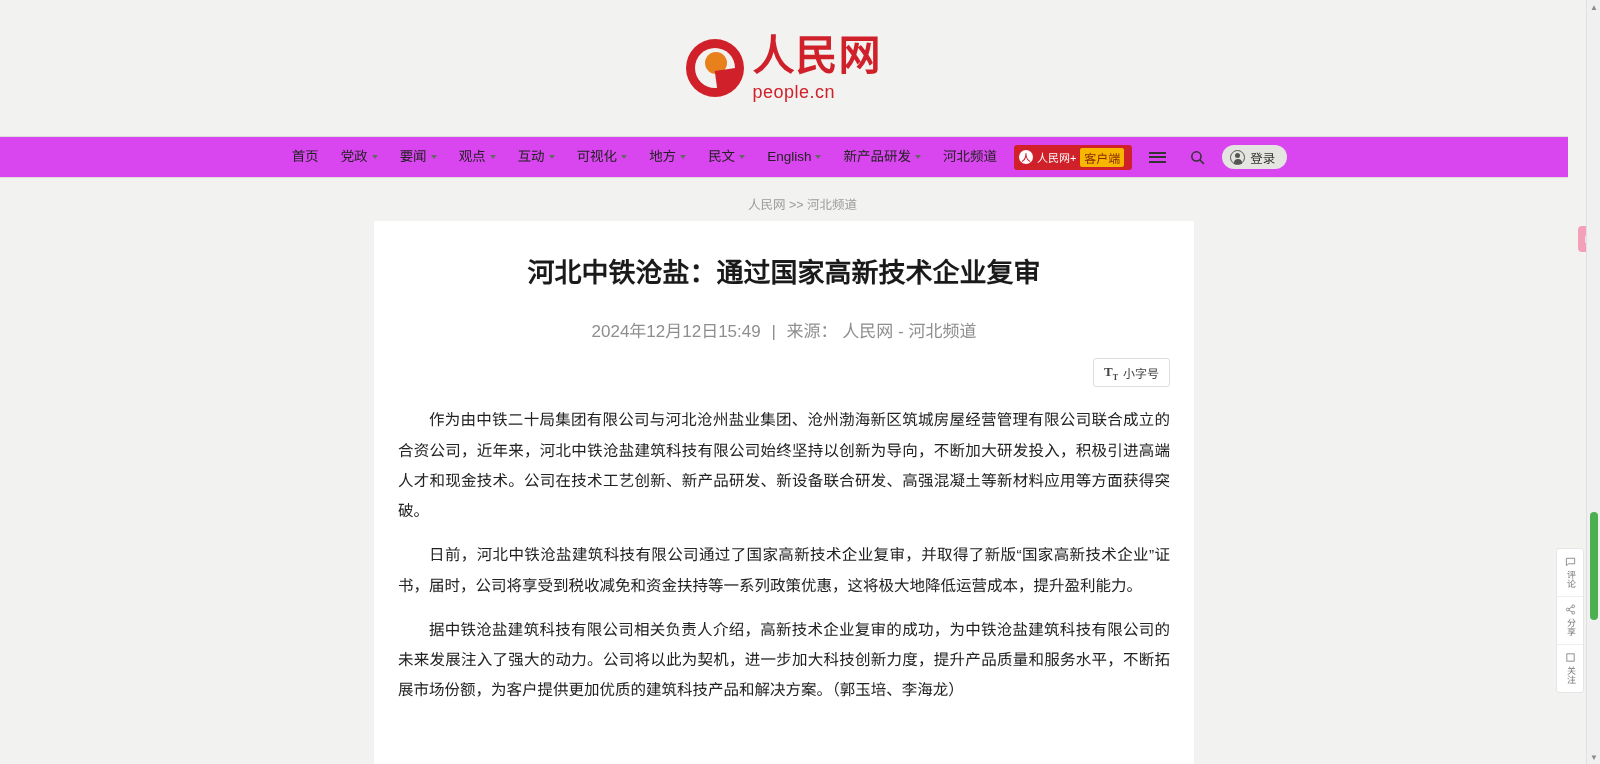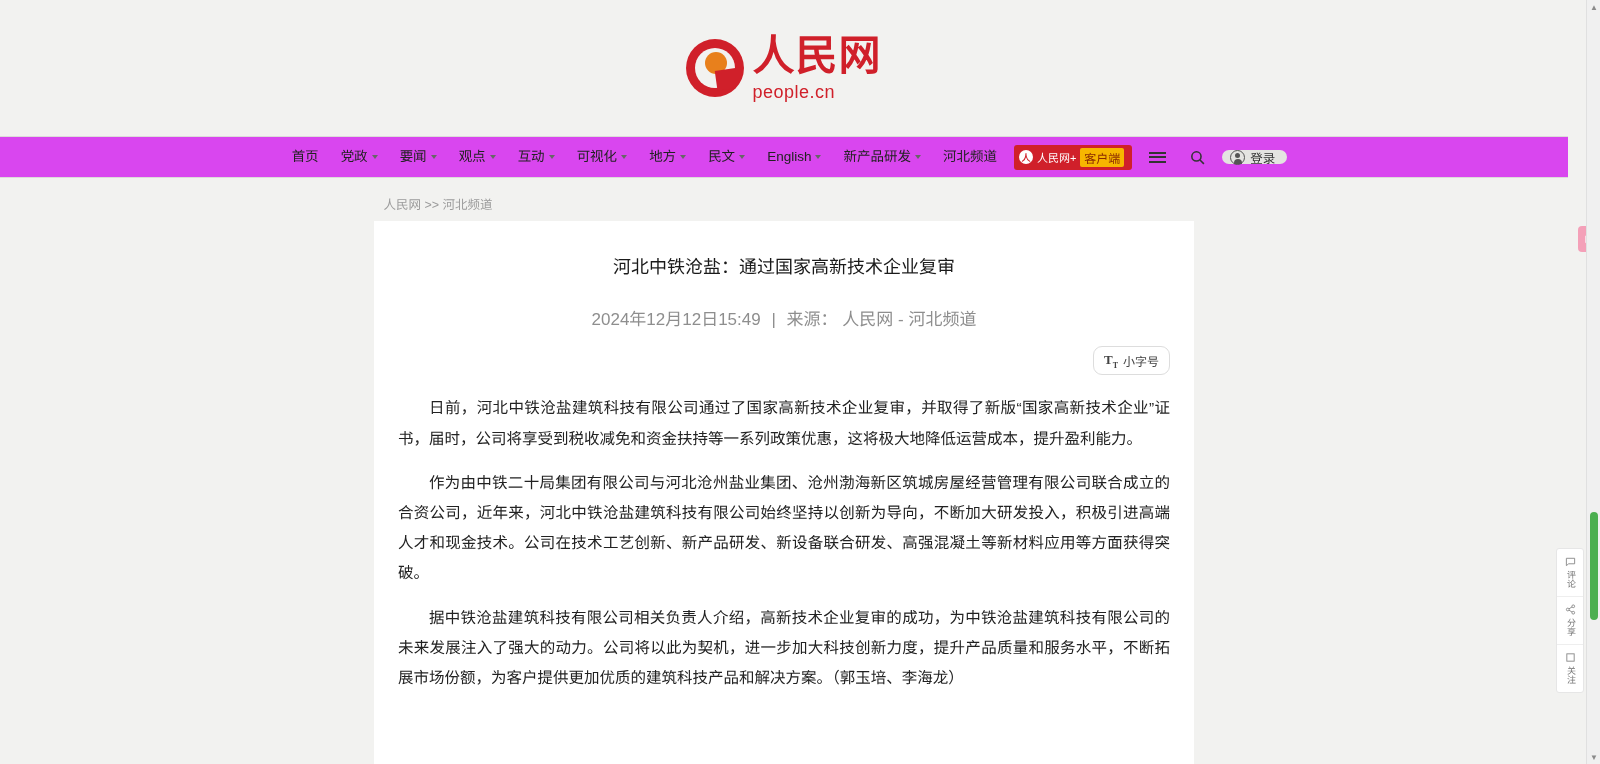--- a/index.html
+++ b/index.html
@@ -156,21 +156,21 @@
     color: #333;
   }
   .hamburger span {
     display: block;
     width: 17px; height: 2px;
     background: #333;
     margin: 2.5px 0;
   }
   .login-btn {
     margin-left: 10px;
-    height: 14px;
+    height: 24px;
     padding: 0 12px 0 8px;
     background: #e4e4e1;
     border-radius: 14px;
     display: flex;
     align-items: center;
     gap: 5px;
     font-size: 12.5px;
     color: #333;
     cursor: pointer;
   }
@@ -191,21 +191,21 @@
     content: "";
     position: absolute; left: 2.3px; top: 8.6px;
     width: 8.5px; height: 5px;
     border-radius: 4px 4px 0 0;
     background: #555;
   }
 
   
   .breadcrumb-wrap {
     display: flex;
-    justify-content: center;
+    justify-content: flex-end;
     padding-left: 19px;
   }
   .breadcrumb {
     width: 820px;
     padding: 16px 0 8px 0;
     font-size: 12.5px;
     color: #9b9b9b;
   }
   .breadcrumb a { color: #9b9b9b; text-decoration: none; }
 
@@ -215,43 +215,43 @@
     justify-content: center;
   }
   .article {
     width: 820px;
     background: #fff;
     padding: 34px 24px 40px 24px;
     min-height: 560px;
   }
   .title {
     font-family: "DejaVu Serif", "Liberation Serif", serif;
-    font-size: 18px;
-    font-weight: normal;
+    font-size: 27px;
+    font-weight: bold;
     color: #1a1a1a;
     text-align: center;
     line-height: 1.35;
     margin: 0 0 26px 0;
   }
   .meta {
     text-align: center;
     font-size: 17px;
     color: #8e8e8e;
     margin-bottom: 16px;
   }
   .meta .sep { margin: 0 6px; }
   .fontsize-row {
     display: flex;
     justify-content: flex-end;
     margin: 0 0 18px 0;
   }
   .fontsize-btn {
     border: 1px solid #ddd;
     background: #fff;
-    border-radius: 9px;
+    border-radius: 3px;
     font-size: 12px;
     color: #444;
     padding: 5px 10px;
     display: inline-flex;
     align-items: center;
     gap: 5px;
     cursor: pointer;
   }
   .tt-ico {
     font-family: "Liberation Serif", serif;
@@ -426,22 +426,22 @@
           <span>人民网 - 河北频道</span>
         </div>
 
         <div class="fontsize-row">
           <div class="fontsize-btn">
             <span class="tt-ico">T<sub>T</sub></span>
             <span>小字号</span>
           </div>
         </div>
 
+        <p>作为由中铁二十局集团有限公司与河北沧州盐业集团、沧州渤海新区筑城房屋经营管理有限公司联合成立的合资公司，近年来，河北中铁沧盐建筑科技有限公司始终坚持以创新为导向，不断加大研发投入，积极引进高端人才和现金技术。公司在技术工艺创新、新产品研发、新设备联合研发、高强混凝土等新材料应用等方面获得突破。</p>
         <p>日前，河北中铁沧盐建筑科技有限公司通过了国家高新技术企业复审，并取得了新版“国家高新技术企业”证书，届时，公司将享受到税收减免和资金扶持等一系列政策优惠，这将极大地降低运营成本，提升盈利能力。</p>
-        <p>作为由中铁二十局集团有限公司与河北沧州盐业集团、沧州渤海新区筑城房屋经营管理有限公司联合成立的合资公司，近年来，河北中铁沧盐建筑科技有限公司始终坚持以创新为导向，不断加大研发投入，积极引进高端人才和现金技术。公司在技术工艺创新、新产品研发、新设备联合研发、高强混凝土等新材料应用等方面获得突破。</p>
         <p>据中铁沧盐建筑科技有限公司相关负责人介绍，高新技术企业复审的成功，为中铁沧盐建筑科技有限公司的未来发展注入了强大的动力。公司将以此为契机，进一步加大科技创新力度，提升产品质量和服务水平，不断拓展市场份额，为客户提供更加优质的建筑科技产品和解决方案。（郭玉培、李海龙）</p>
 
       </div>
     </div>
 
   </div>
 
   <div class="float-badge">
     <svg width="11" height="11" viewBox="0 0 24 24" fill="#fff">
       <path d="M3 4h18v12H7l-4 4z"></path>

